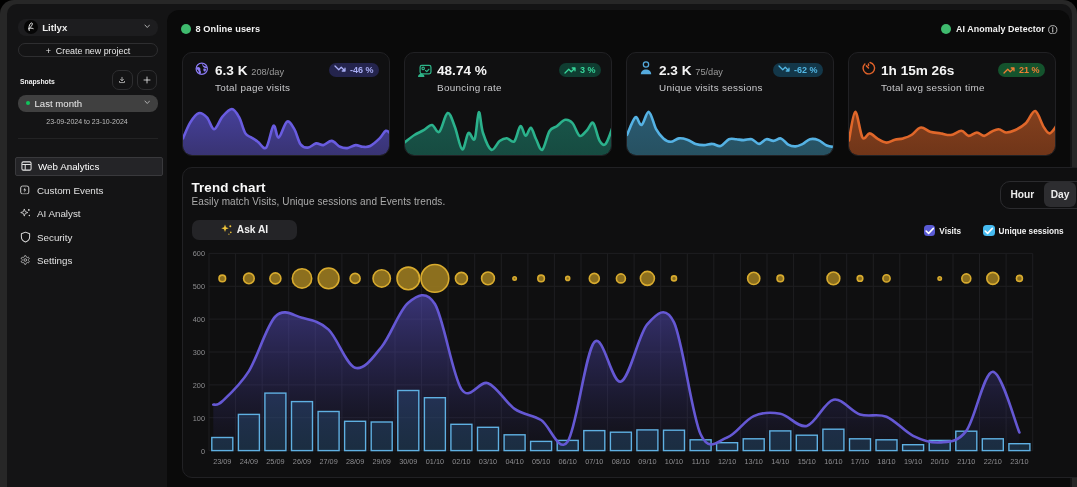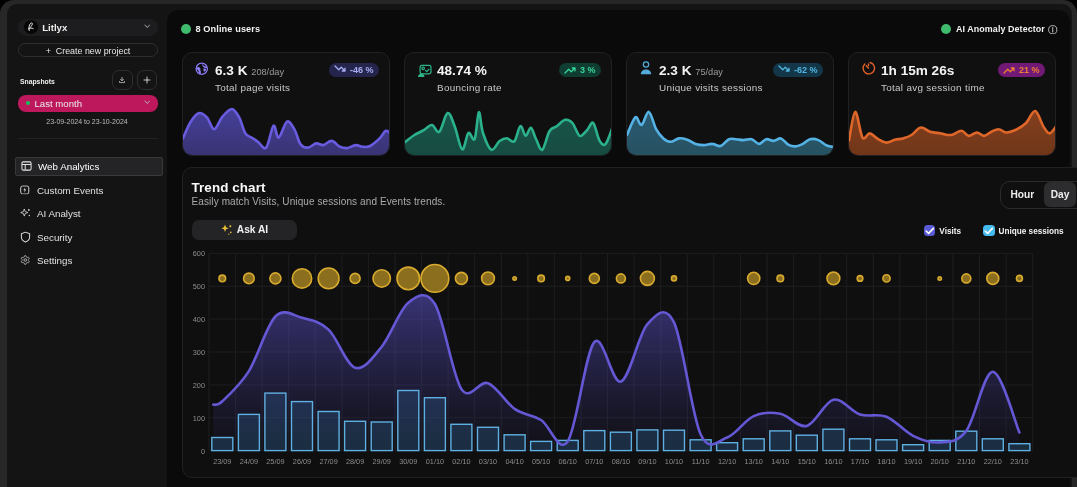--- a/index.html
+++ b/index.html
@@ -14,21 +14,21 @@
 .sbtn { position:absolute; border-radius:8px; }
 .litlyx { left:11px; top:18.7px; width:140px; height:17.6px; background:#1d1d1f; }
 .litlyx .logo { position:absolute; left:5.5px; top:1.7px; width:14px; height:14px; border-radius:50%; background:#060606; }
 .litlyx .txt { position:absolute; left:24.2px; top:3.6px; font-size:9.6px; font-weight:bold; color:#ececec; }
 .chev { position:absolute; right:8px; top:50%; width:6.5px; height:6.5px; transform:translateY(-60%); }
 .create { left:11px; top:42.7px; width:140px; height:14px; border:1px solid #2e2e30; }
 .create .txt { position:absolute; width:100%; text-align:center; top:2.2px; font-size:8.9px; color:#e8e8e8; }
 .snaplbl { position:absolute; left:13px; top:77.8px; font-size:6.8px; font-weight:bold; color:#f0f0f0; }
 .sq { position:absolute; top:70.2px; width:20.5px; height:19.7px; border:1px solid #2e2e30; border-radius:7px; }
 .sq svg { position:absolute; left:50%; top:50%; transform:translate(-50%,-50%); }
-.lastm { left:11px; top:94.6px; width:140px; height:17.4px; background:#be185d; }
+.lastm { left:11px; top:94.6px; width:140px; height:17.4px; background:#404040; }
 .lastm .dot { position:absolute; left:7.5px; top:6.7px; width:4px; height:4px; border-radius:50%; background:#10c45c; }
 .lastm .txt { position:absolute; left:16.5px; top:3.8px; font-size:9.6px; color:#ececec; }
 .daterange { position:absolute; width:100%; text-align:center; top:118px; font-size:7px; color:#bebebe; }
 .divider { position:absolute; left:11px; right:9px; top:138.3px; height:1px; background:#232324; }
 .menu { position:absolute; left:8px; top:156.6px; width:148px; }
 .mi { position:relative; height:19px; margin-bottom:4.6px; border-radius:2px; color:#e0e0e0; }
 .mi.sel { background:#242427; border:1px solid #39393c; color:#fff; }
 .mi svg { position:absolute; left:5px; top:50%; transform:translateY(-50%); }
 .mi .t { position:absolute; left:22px; top:50%; transform:translateY(-50%); font-size:9.8px; }
 
@@ -229,21 +229,21 @@
 </div>
 <div class="card" style="left:847.5px;">
   <span class="ic"><svg width="15" height="15" viewBox="0 0 24 24">
         <g stroke="#e0622a" stroke-width="2.3" fill="none" stroke-linecap="round">
           <path d="M14.5 3.2 A9.2 9.2 0 1 1 6.2 5.5"></path>
           <path d="M12 5.5 V8"></path>
           <path d="M12 12 L8.6 8.6"></path>
         </g>
       </svg></span>
   <div class="val">1h 15m 26s</div>
-  <div class="badge" style="background:#701a75;color:#ee7e35;">
+  <div class="badge" style="background:#14532d;color:#ee7e35;">
       <svg width="12" height="9" viewBox="0 0 24 18" style="flex:none">
         <path d="M2 16 L9.5 8.5 L14.5 13.5 L22 6 M22 6 V11.5 M22 6 H16.5" fill="none" stroke="#ee7e35" stroke-width="2.6" stroke-linecap="round" stroke-linejoin="round"></path>
       </svg>
       <span>21 %</span>
     </div>
   <div class="sub">Total avg session time</div>
   <svg width="208" height="50" viewBox="0 0 208 50" xmlns="http://www.w3.org/2000/svg" style="position:absolute;left:0;bottom:0">
       <defs>
         <linearGradient id="sp4" x1="0" y1="0" x2="0" y2="1">
           <stop offset="0" stop-color="#83401e"></stop>

